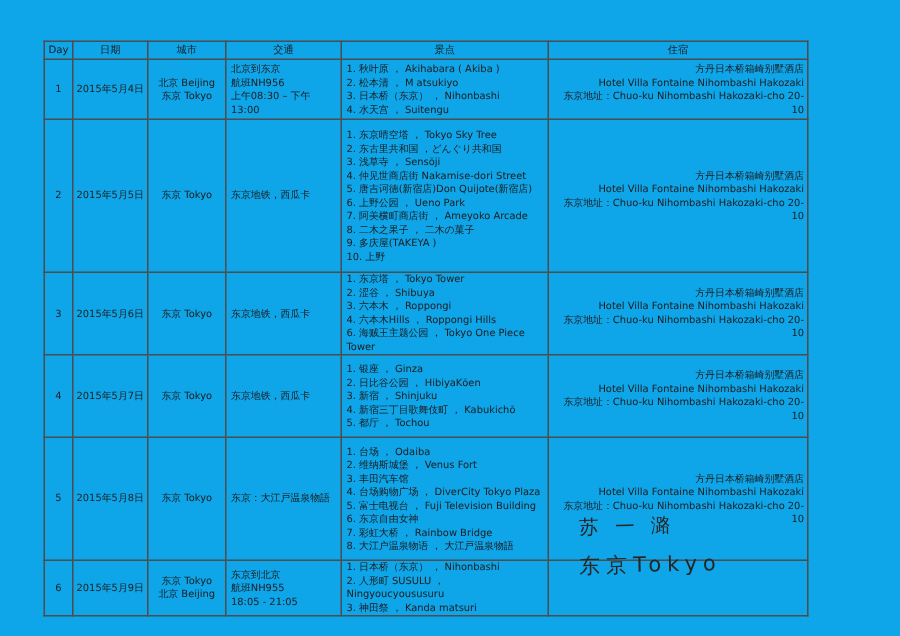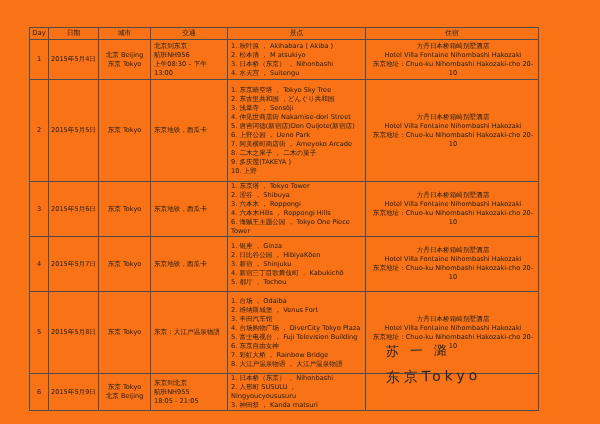--- a/index.html
+++ b/index.html
@@ -4,21 +4,21 @@
 <style>
   * { margin: 0; padding: 0; box-sizing: border-box; }
   html, body { width: 600px; height: 424px; }
   body {
     background: #ffffff;
     font-family: "DejaVu Sans", "Liberation Sans", sans-serif;
     color: #1c1c1c;
     position: relative;
     overflow: hidden;
   }
-  .sheet { position: absolute; inset: 0; background: #f97316; }
+  .sheet { position: absolute; inset: 0; background: #0ea5e9; }
 
   table.itinerary {
     position: absolute;
     left: 29px; top: 27px;
     width: 509px;
     border-collapse: collapse;
     table-layout: fixed;
     font-size: 6.6px;
     line-height: 9px;
     color: #1c1c1c;
@@ -26,21 +26,21 @@
   table.itinerary th, table.itinerary td {
     border: 1px solid #4d4d4d;
     vertical-align: middle;
     overflow: hidden;
     white-space: pre-line;
     font-weight: normal;
   }
   table.itinerary th { text-align: center; font-size: 6.8px; }
   td.c-center { text-align: center; }
   td.c-left   { text-align: left; padding-left: 3px; padding-right: 2px; }
-  td.c-hotel  { text-align: center; padding-left: 4px; padding-right: 2px; }
+  td.c-hotel  { text-align: right; padding-left: 4px; padding-right: 2px; }
 
   tr.h-head { height: 12px; }
   tr.h-r1 { height: 40px; }
   tr.h-r2 { height: 102px; }
   tr.h-r3 { height: 47px; }
   tr.h-r4 { height: 55px; }
   tr.h-r5 { height: 82px; }
   tr.h-r6 { height: 32px; }
 
   .handwriting {

